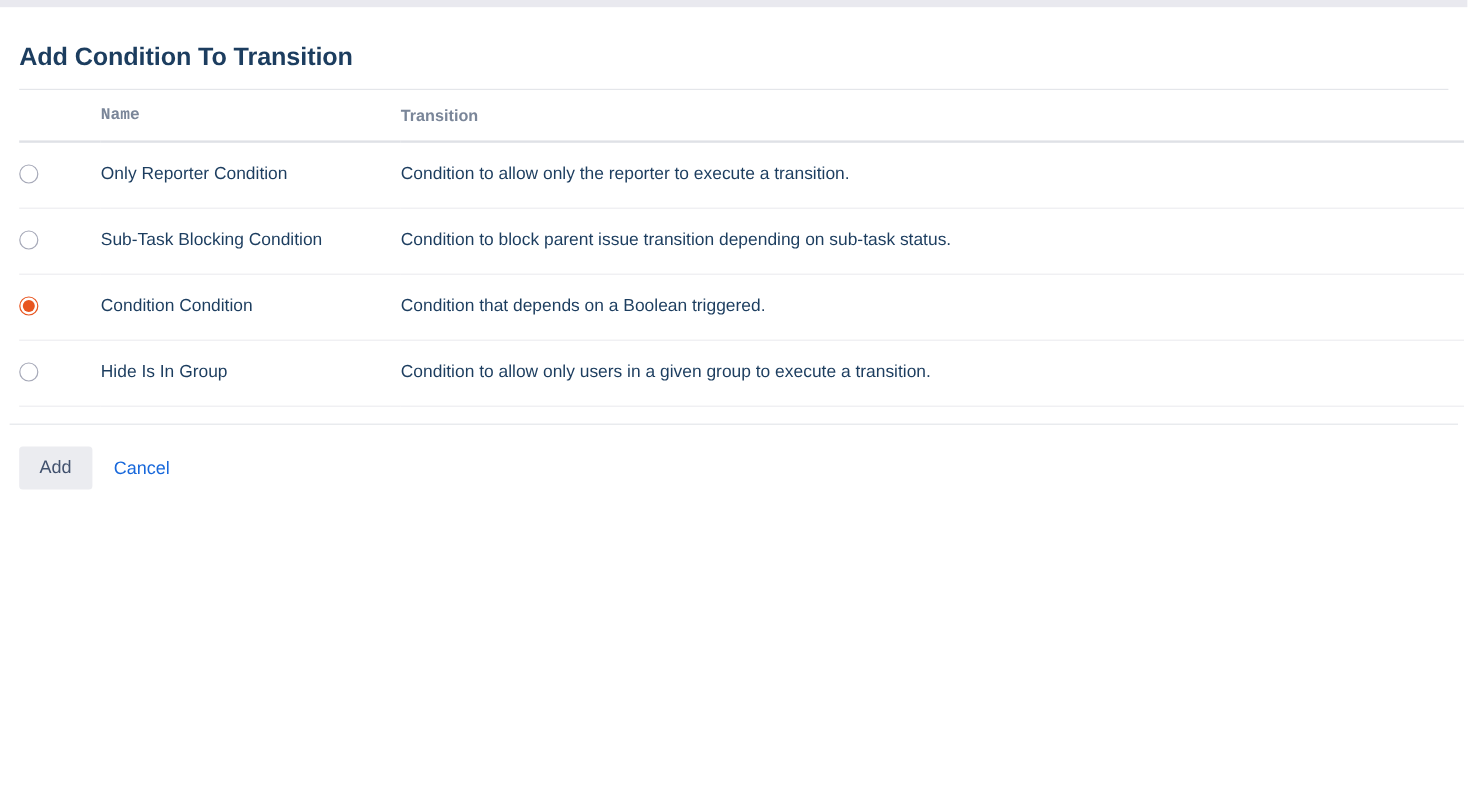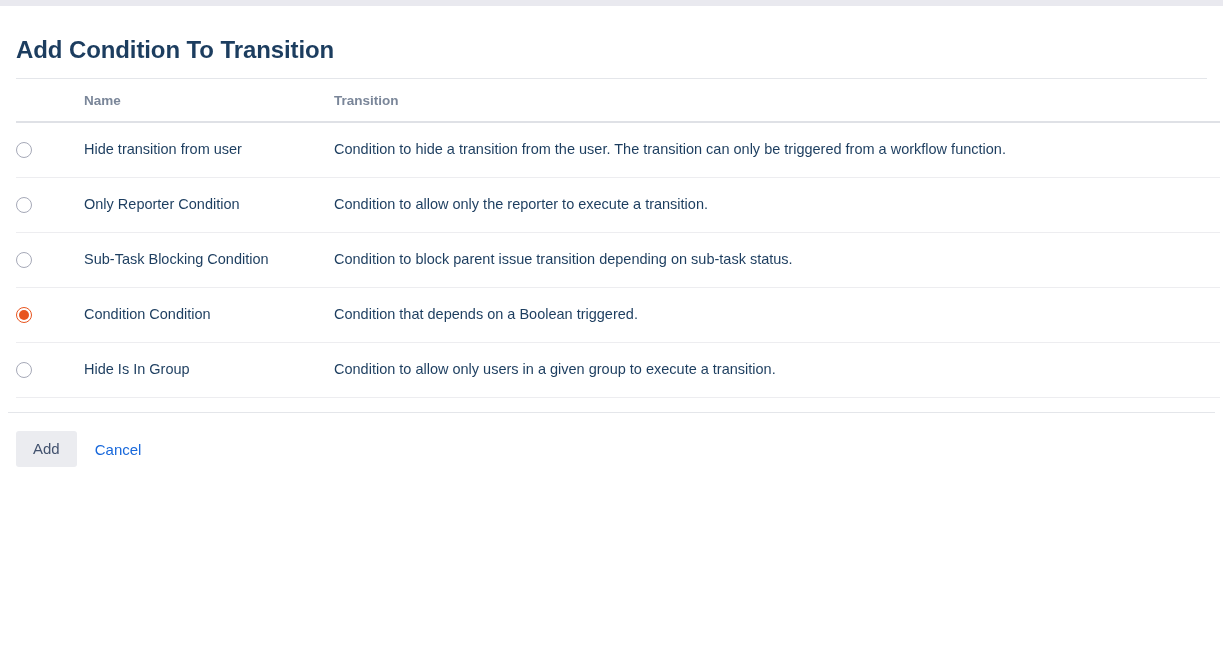--- a/index.html
+++ b/index.html
@@ -18,21 +18,21 @@
     width: 100%;
     height: 6px;
     background: #e9e9ef;
   }
 
   #page {
     padding: 0;
   }
 
   #page-title {
-    font-size: 24px;
+    font-size: 21px;
     font-weight: bold;
     color: #1c3d5f;
     padding: 16px 0 0 16px;
     letter-spacing: -0.1px;
     line-height: 24px;
   }
 
   #title-rule {
     margin: 6px 16px 0 16px;
     height: 1px;
@@ -52,21 +52,21 @@
 
   table#conditions-table thead th {
     text-align: left;
     font-size: 13.5px;
     font-weight: bold;
     color: #7a8699;
     padding: 14px 0 13px 0;
     border-bottom: 2px solid #dfe1e6;
     vertical-align: bottom;
   }
-  thead th.th-name { padding-left: 68px; }
+  thead th.th-name { padding-left: 68px; font-family: Liberation Mono, monospace; }
   thead th.th-desc { padding-left: 0; }
 
   table#conditions-table tbody td {
     border-bottom: 1px solid #ededf0;
     padding: 14px 0 15px 0;
     vertical-align: top;
     font-size: 14.5px;
     color: #1c3d5f;
     line-height: 25px;
   }
@@ -167,27 +167,20 @@
         <th class="th-radio"></th>
         <th class="th-name">Name</th>
         <th class="th-desc">Transition</th>
       </tr>
     </thead>
     <tbody id="conditions-body">
       <tr>
         <td class="cell-radio">
           <span class="radio"></span>
         </td>
-        <td class="cell-name">Hide transition from user</td>
-        <td class="cell-desc">Condition to hide a transition from the user. The transition can only be triggered from a workflow function.</td>
-      </tr>
-      <tr>
-        <td class="cell-radio">
-          <span class="radio"></span>
-        </td>
         <td class="cell-name">Only Reporter Condition</td>
         <td class="cell-desc">Condition to allow only the reporter to execute a transition.</td>
       </tr>
       <tr>
         <td class="cell-radio">
           <span class="radio"></span>
         </td>
         <td class="cell-name">Sub-Task Blocking Condition</td>
         <td class="cell-desc">Condition to block parent issue transition depending on sub-task status.</td>
       </tr>

